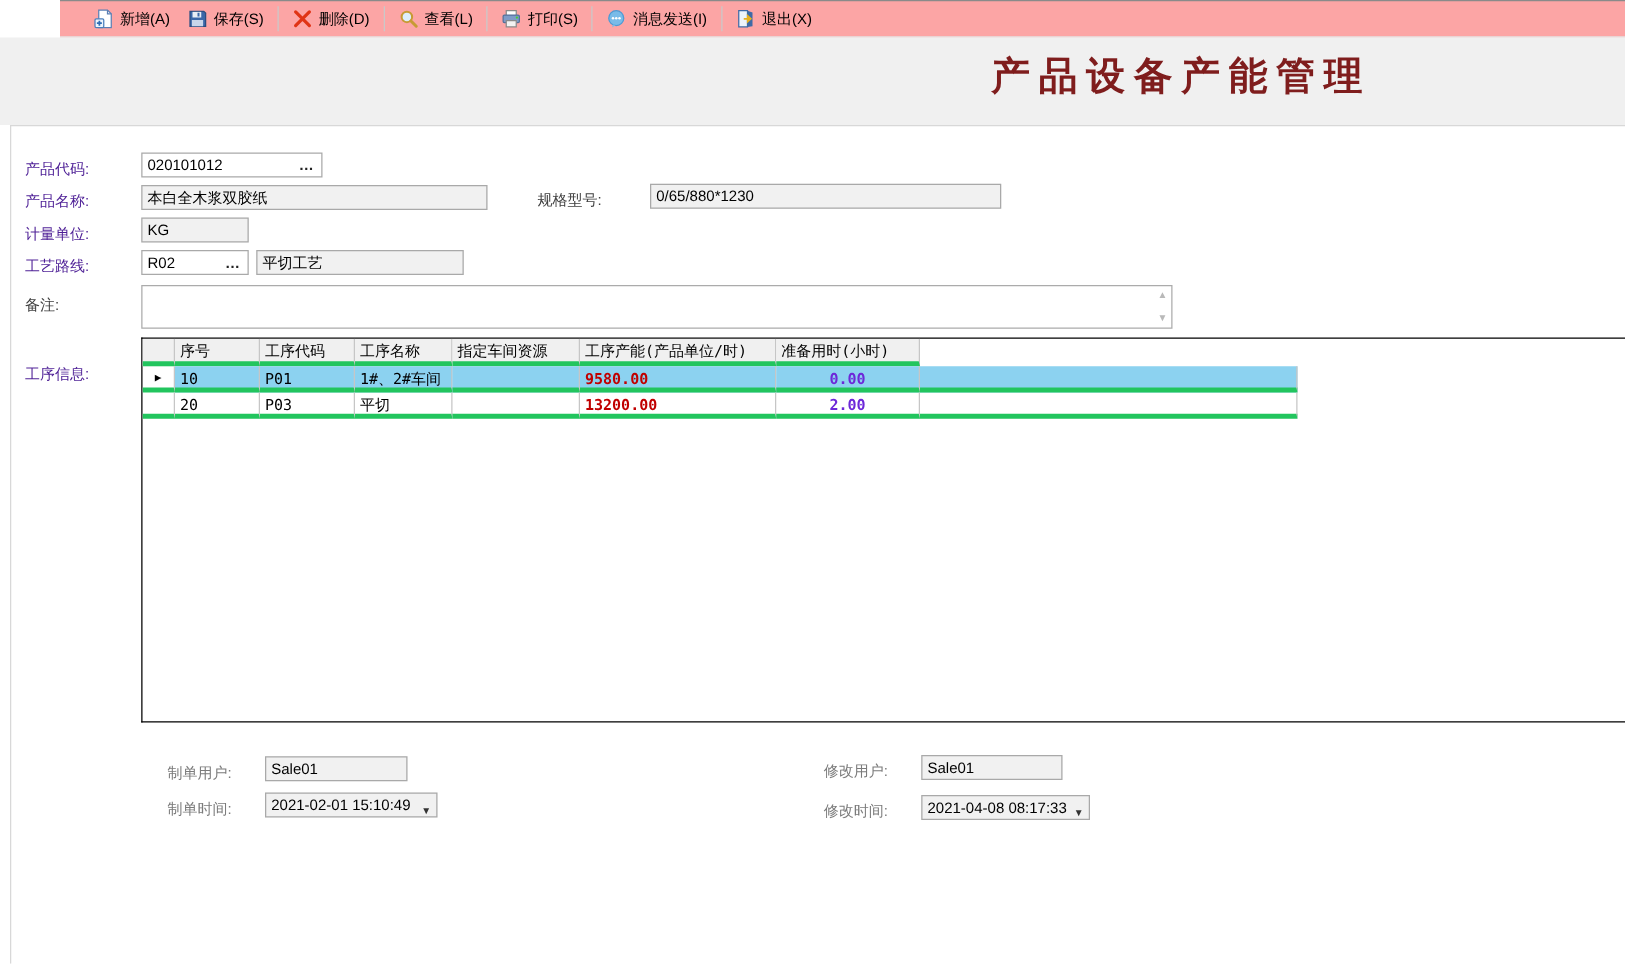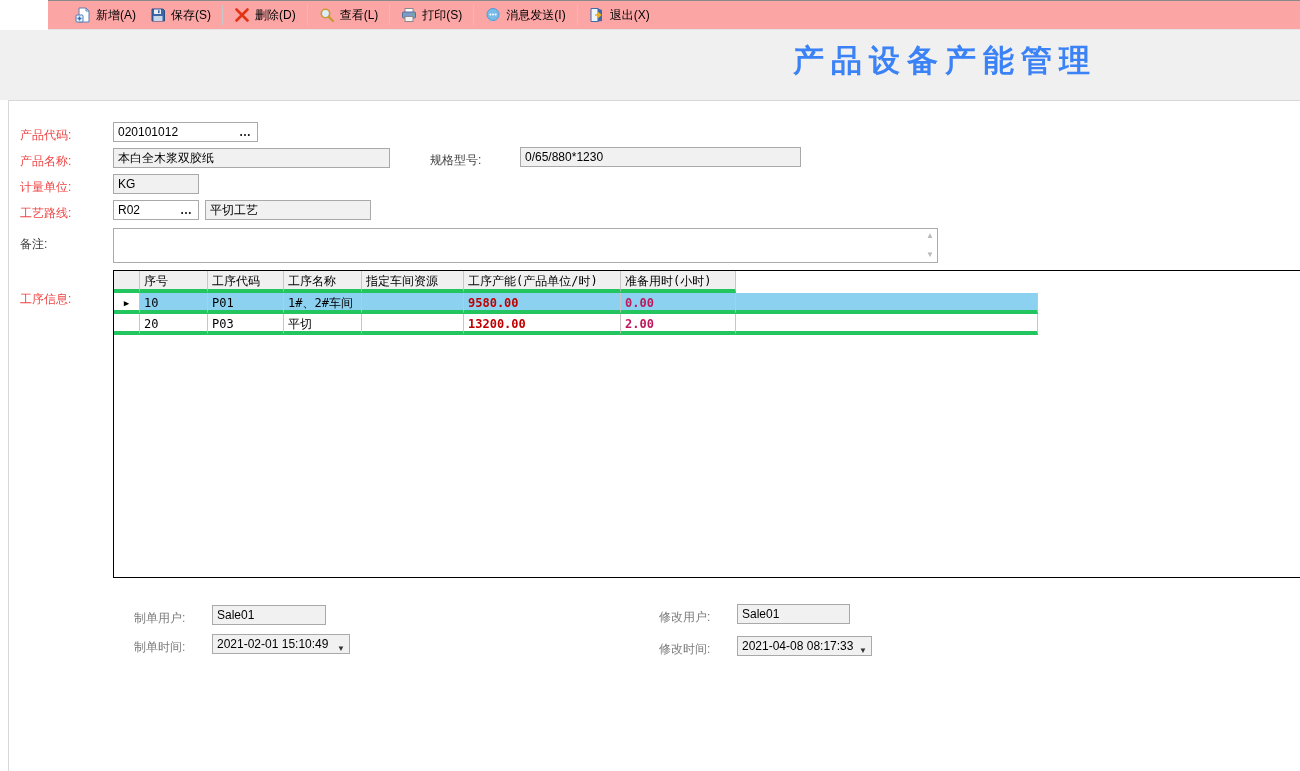--- a/index.html
+++ b/index.html
@@ -15,30 +15,30 @@
     display:flex;align-items:center;padding-left:20px;margin-left:48px;
   }
   .tb-btn{display:flex;align-items:center;gap:5px;padding:3px 7px;cursor:default;white-space:nowrap;}
   .tb-btn .icon{width:16px;height:16px;display:inline-block;}
   .tb-sep{width:1px;height:20px;background:#c9c9c9;margin:0 4px;}
   
   .title-band{position:absolute;left:0;top:30px;width:1300px;height:70px;background:#f0f0f0;}
   .page-title{
     position:absolute;left:793px;top:40px;
     font-family:"DejaVu Serif",serif;font-weight:bold;font-size:31px;
-    letter-spacing:7px;color:#3b82f6;white-space:nowrap;
+    letter-spacing:7px;color:#7f1d1d;white-space:nowrap;
   }
   
   .content{
     position:absolute;left:8px;top:100px;width:1292px;height:671px;
     background:#ffffff;border-top:1px solid #d8d8d8;border-left:1px solid #d8d8d8;box-sizing:border-box;
   }
   
   .lbl{position:absolute;white-space:nowrap;font-size:12px;}
-  .lbl-navy{color:#ef4444;}
+  .lbl-navy{color:#4c1d95;}
   .lbl-dark{color:#404040;}
   .lbl-gray{color:#7b7b7b;}
   
   .field{
     position:absolute;height:20px;box-sizing:border-box;border:1px solid #a9a9a9;
     background:#fff;font-size:12px;line-height:18px;padding:0 4px;
     white-space:nowrap;overflow:hidden;
   }
   .readonly{background:#f1f1f1;}
   .lookup-dots{position:absolute;right:5px;top:0;line-height:18px;font-weight:bold;letter-spacing:1px;color:#222;}
@@ -61,21 +61,21 @@
   .g-cell{
     box-sizing:border-box;border-right:1px solid #c6c6c6;border-bottom:4px solid #22c55e;
     padding:0 4px;line-height:20px;white-space:nowrap;overflow:hidden;
     font-family:"DejaVu Sans Mono","Liberation Sans",monospace;font-size:12px;
   }
   .header .g-cell{background:#f0f0f0;line-height:21px;}
   .c0{width:26px;} .c1{width:68px;} .c2{width:76px;} .c3{width:78px;}
   .c4{width:102px;} .c5{width:157px;} .c6{width:115px;} .c7{width:302px;}
   .row-sel .g-cell:not(.c0){background:#8cd2f0;}
   .cell-red{color:#c00000;font-weight:bold;}
-  .cell-green{color:#be185d;font-weight:bold;}
+  .cell-green{color:#6d28d9;font-weight:bold;text-align:center;}
   .sel-arrow{text-align:center;font-size:9px;line-height:21px;padding:0;}
 </style>
 </head>
 <body>
 
 <div class="toolbar">
   <div class="tb-btn">
     <span class="icon">
       <svg width="16" height="16" viewBox="0 0 16 16">
           <path d="M4 1h7l3 3v11H4z" fill="#fff" stroke="#5a7fb4" stroke-width="1"></path>

